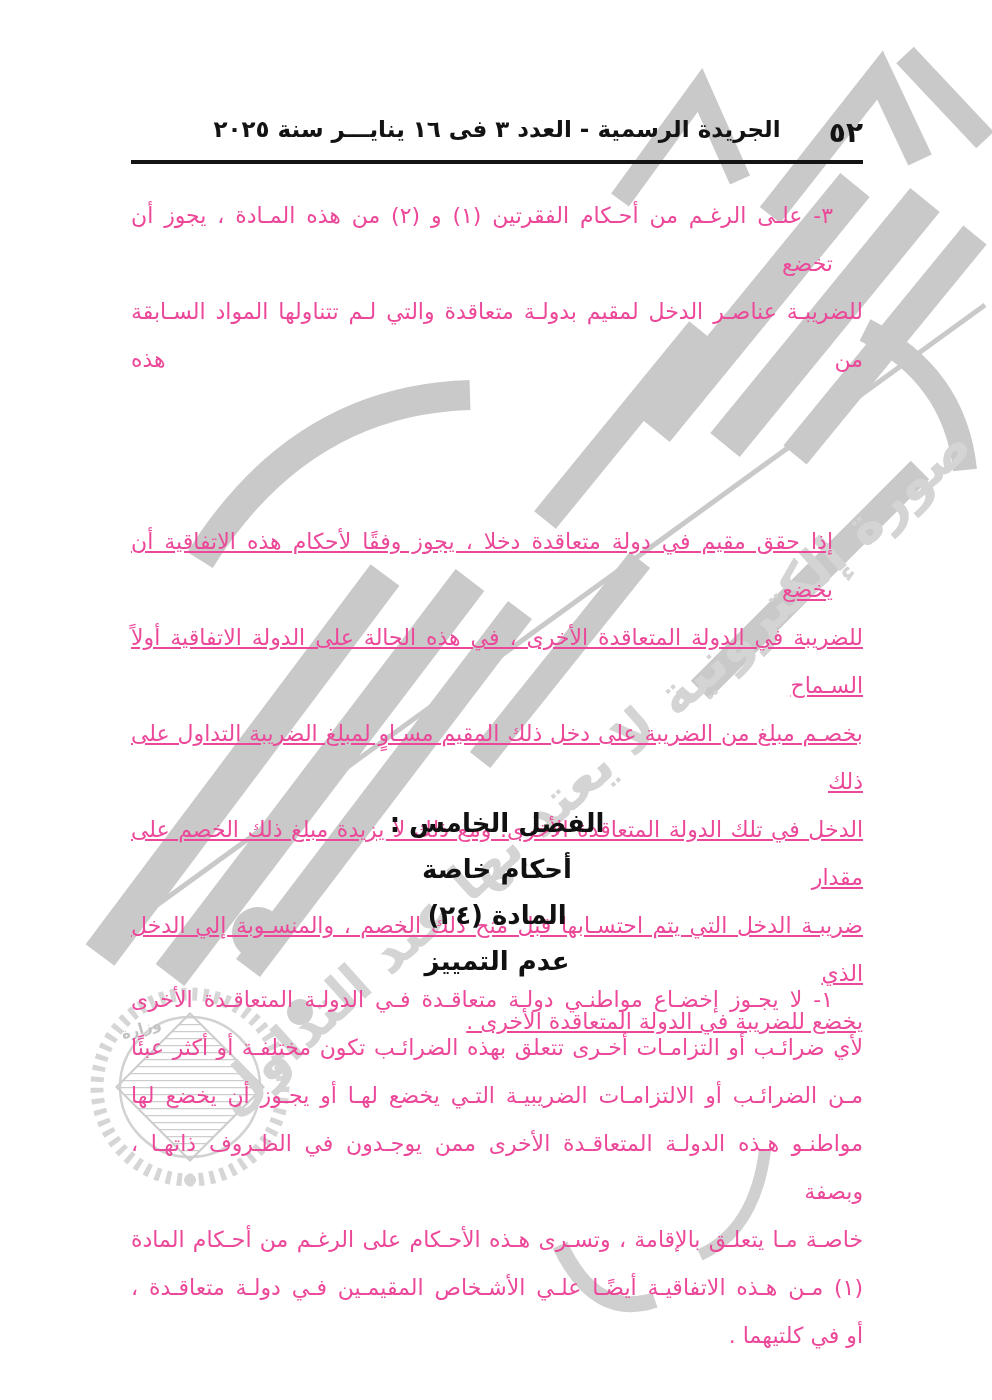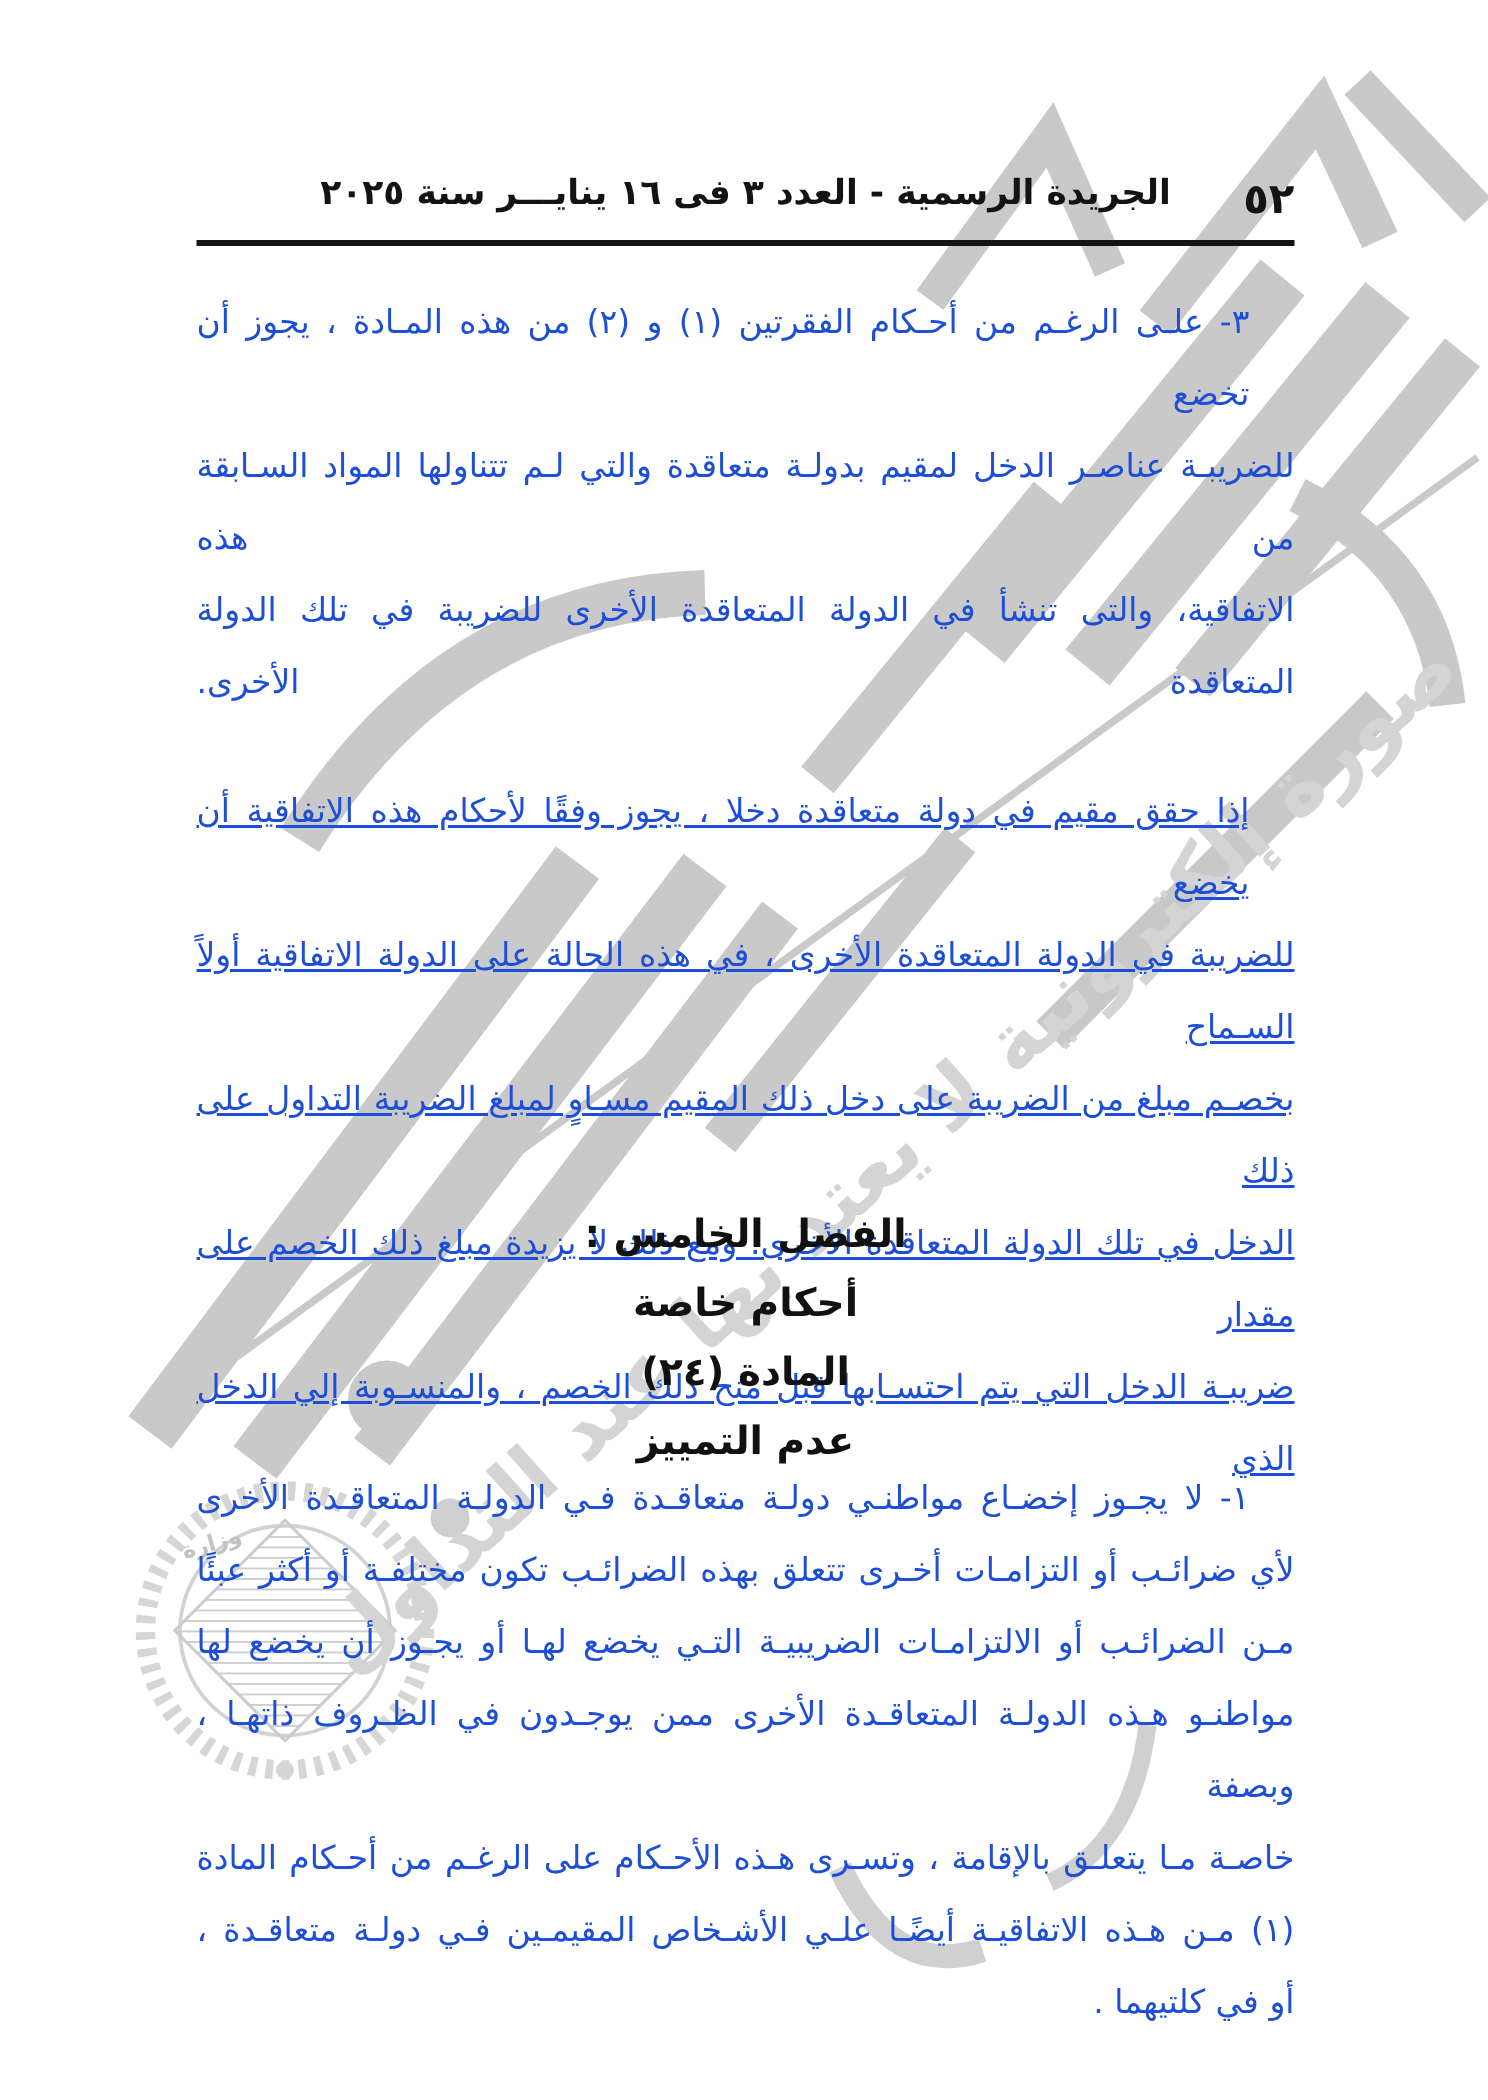--- a/index.html
+++ b/index.html
@@ -45,21 +45,21 @@
     position: absolute; right: 0; top: 0;
     font-size: 28px; font-weight: bold;
   }
   .rule {
     position: absolute; top: 148px; left: 0; right: 0;
     height: 4px; background: #141414;
   }
   .para {
     position: absolute; left: 0; right: 0;
     font-size: 22px; line-height: 48px;
-    color: #1d4ed8;
+    color: #ec4899;
   }
   .line { text-align: justify; text-align-last: justify; text-justify: inter-word; }
   .line-right { text-align-last: right; }
   .para .line:first-child { padding-right: 30px; }
   .p1 { top: 180px; }
   .p2 { top: 506px; text-decoration: underline; }
   .p3 { top: 964px; }
   .hgroup {
     position: absolute; left: 0; right: 0;
     text-align: center; font-weight: bold;
@@ -124,30 +124,30 @@
 
     <div class="hdr">
       <span class="hdr-title">الجريدة الرسمية - العدد ٣ فى ١٦ ينايـــر سنة ٢٠٢٥</span>
       <span class="hdr-page">٥٢</span>
     </div>
     <div class="rule"></div>
 
     <div class="para p1">
         <div class="line">٣- علـى الرغـم من أحـكام الفقرتين (١) و (٢) من هذه المـادة ، يجوز أن تخضع</div>
         <div class="line">للضريبـة عناصـر الدخل لمقيم بدولـة متعاقدة والتي لـم تتناولها المواد السـابقة من هذه</div>
-        <div class="line">الاتفاقية، والتى تنشأ في الدولة المتعاقدة الأخرى للضريبة في تلك الدولة المتعاقدة الأخرى.</div>
       </div>
 
 
     <div class="para p2">
         <div class="line">إذا حقق مقيم في دولة متعاقدة دخلا ، يجوز وفقًا لأحكام هذه الاتفاقية أن يخضع</div>
         <div class="line">للضريبة في الدولة المتعاقدة الأخرى ، في هذه الحالة على الدولة الاتفاقية أولاً السـماح</div>
         <div class="line">بخصـم مبلغ من الضريبة على دخل ذلك المقيم مسـاوٍ لمبلغ الضريبة التداول على ذلك</div>
         <div class="line">الدخل في تلك الدولة المتعاقدة الأخرى. ومع ذلك لا يزيدة مبلغ ذلك الخصم على مقدار</div>
         <div class="line">ضريبـة الدخل التي يتم احتسـابها قبل منح ذلك الخصم ، والمنسـوبة إلي الدخل الذي</div>
+        <div class="line line-right">يخضع للضريبة في الدولة المتعاقدة الأخرى .</div>
       </div>
 
     <div class="hgroup hg2">
       <div>الفصل الخامس :</div>
       <div>أحكام خاصة</div>
       <div>المادة (٢٤)</div>
       <div>عدم التمييز</div>
     </div>
 
     <div class="para p3">

